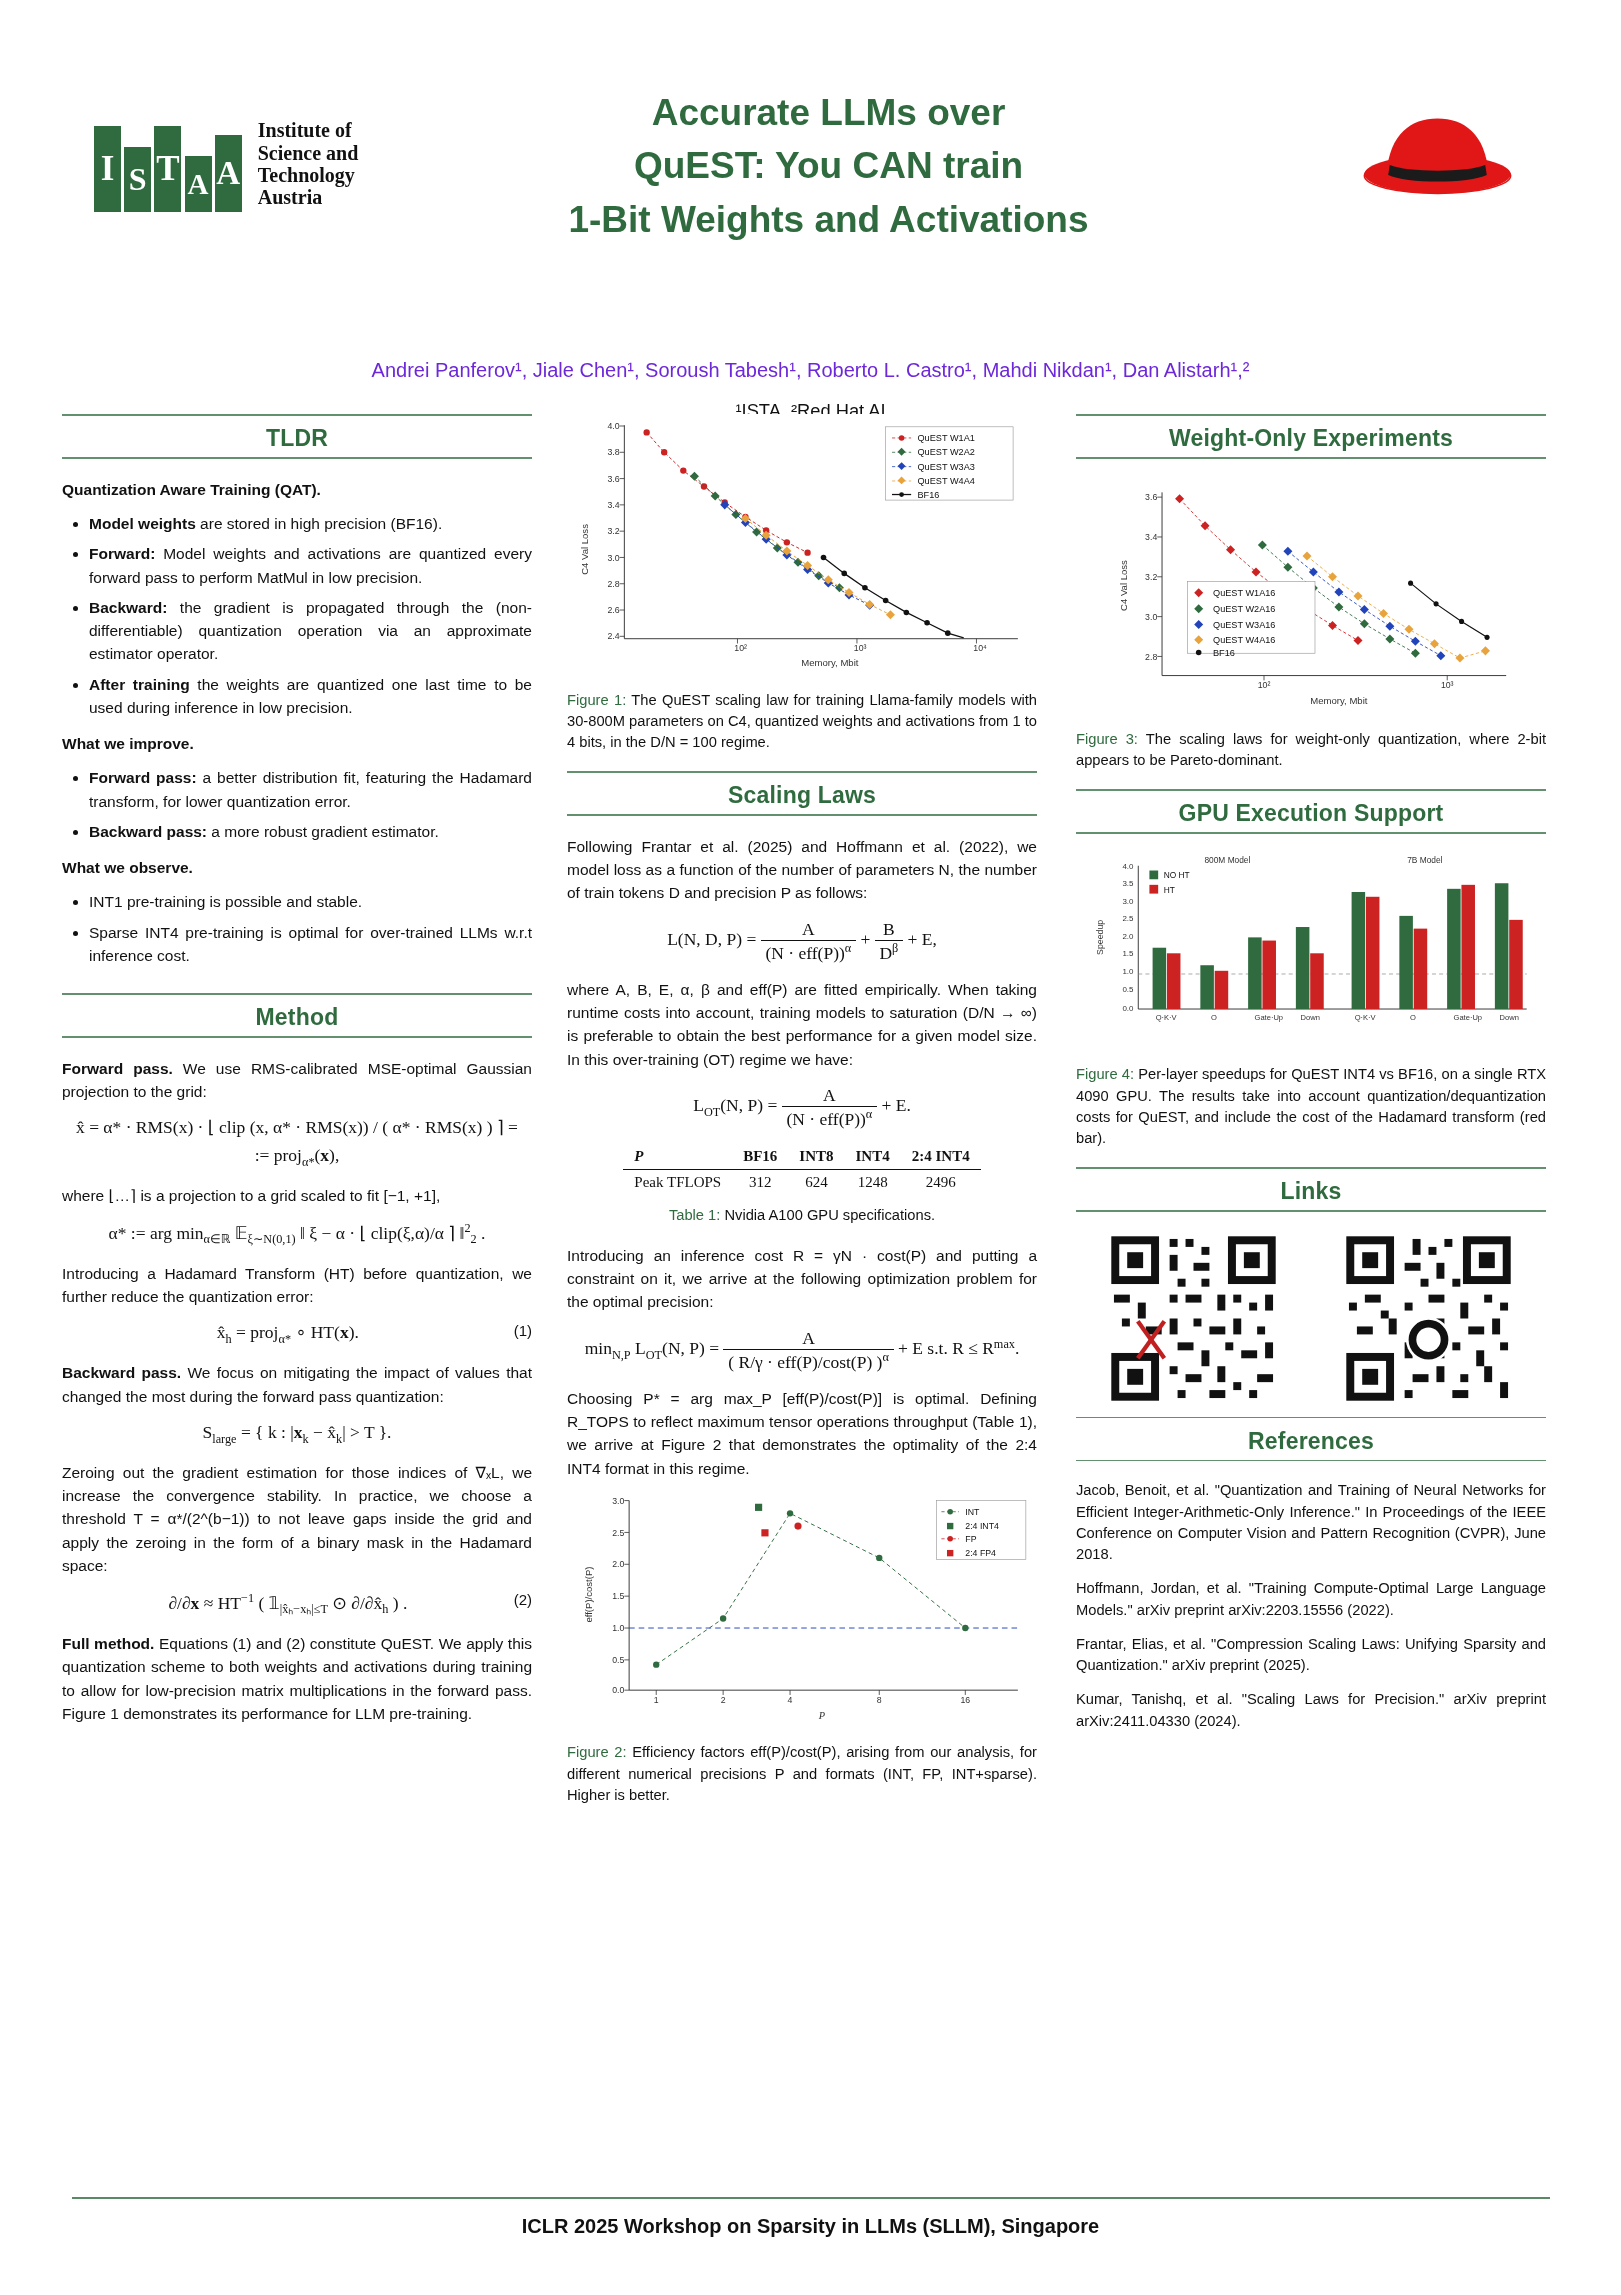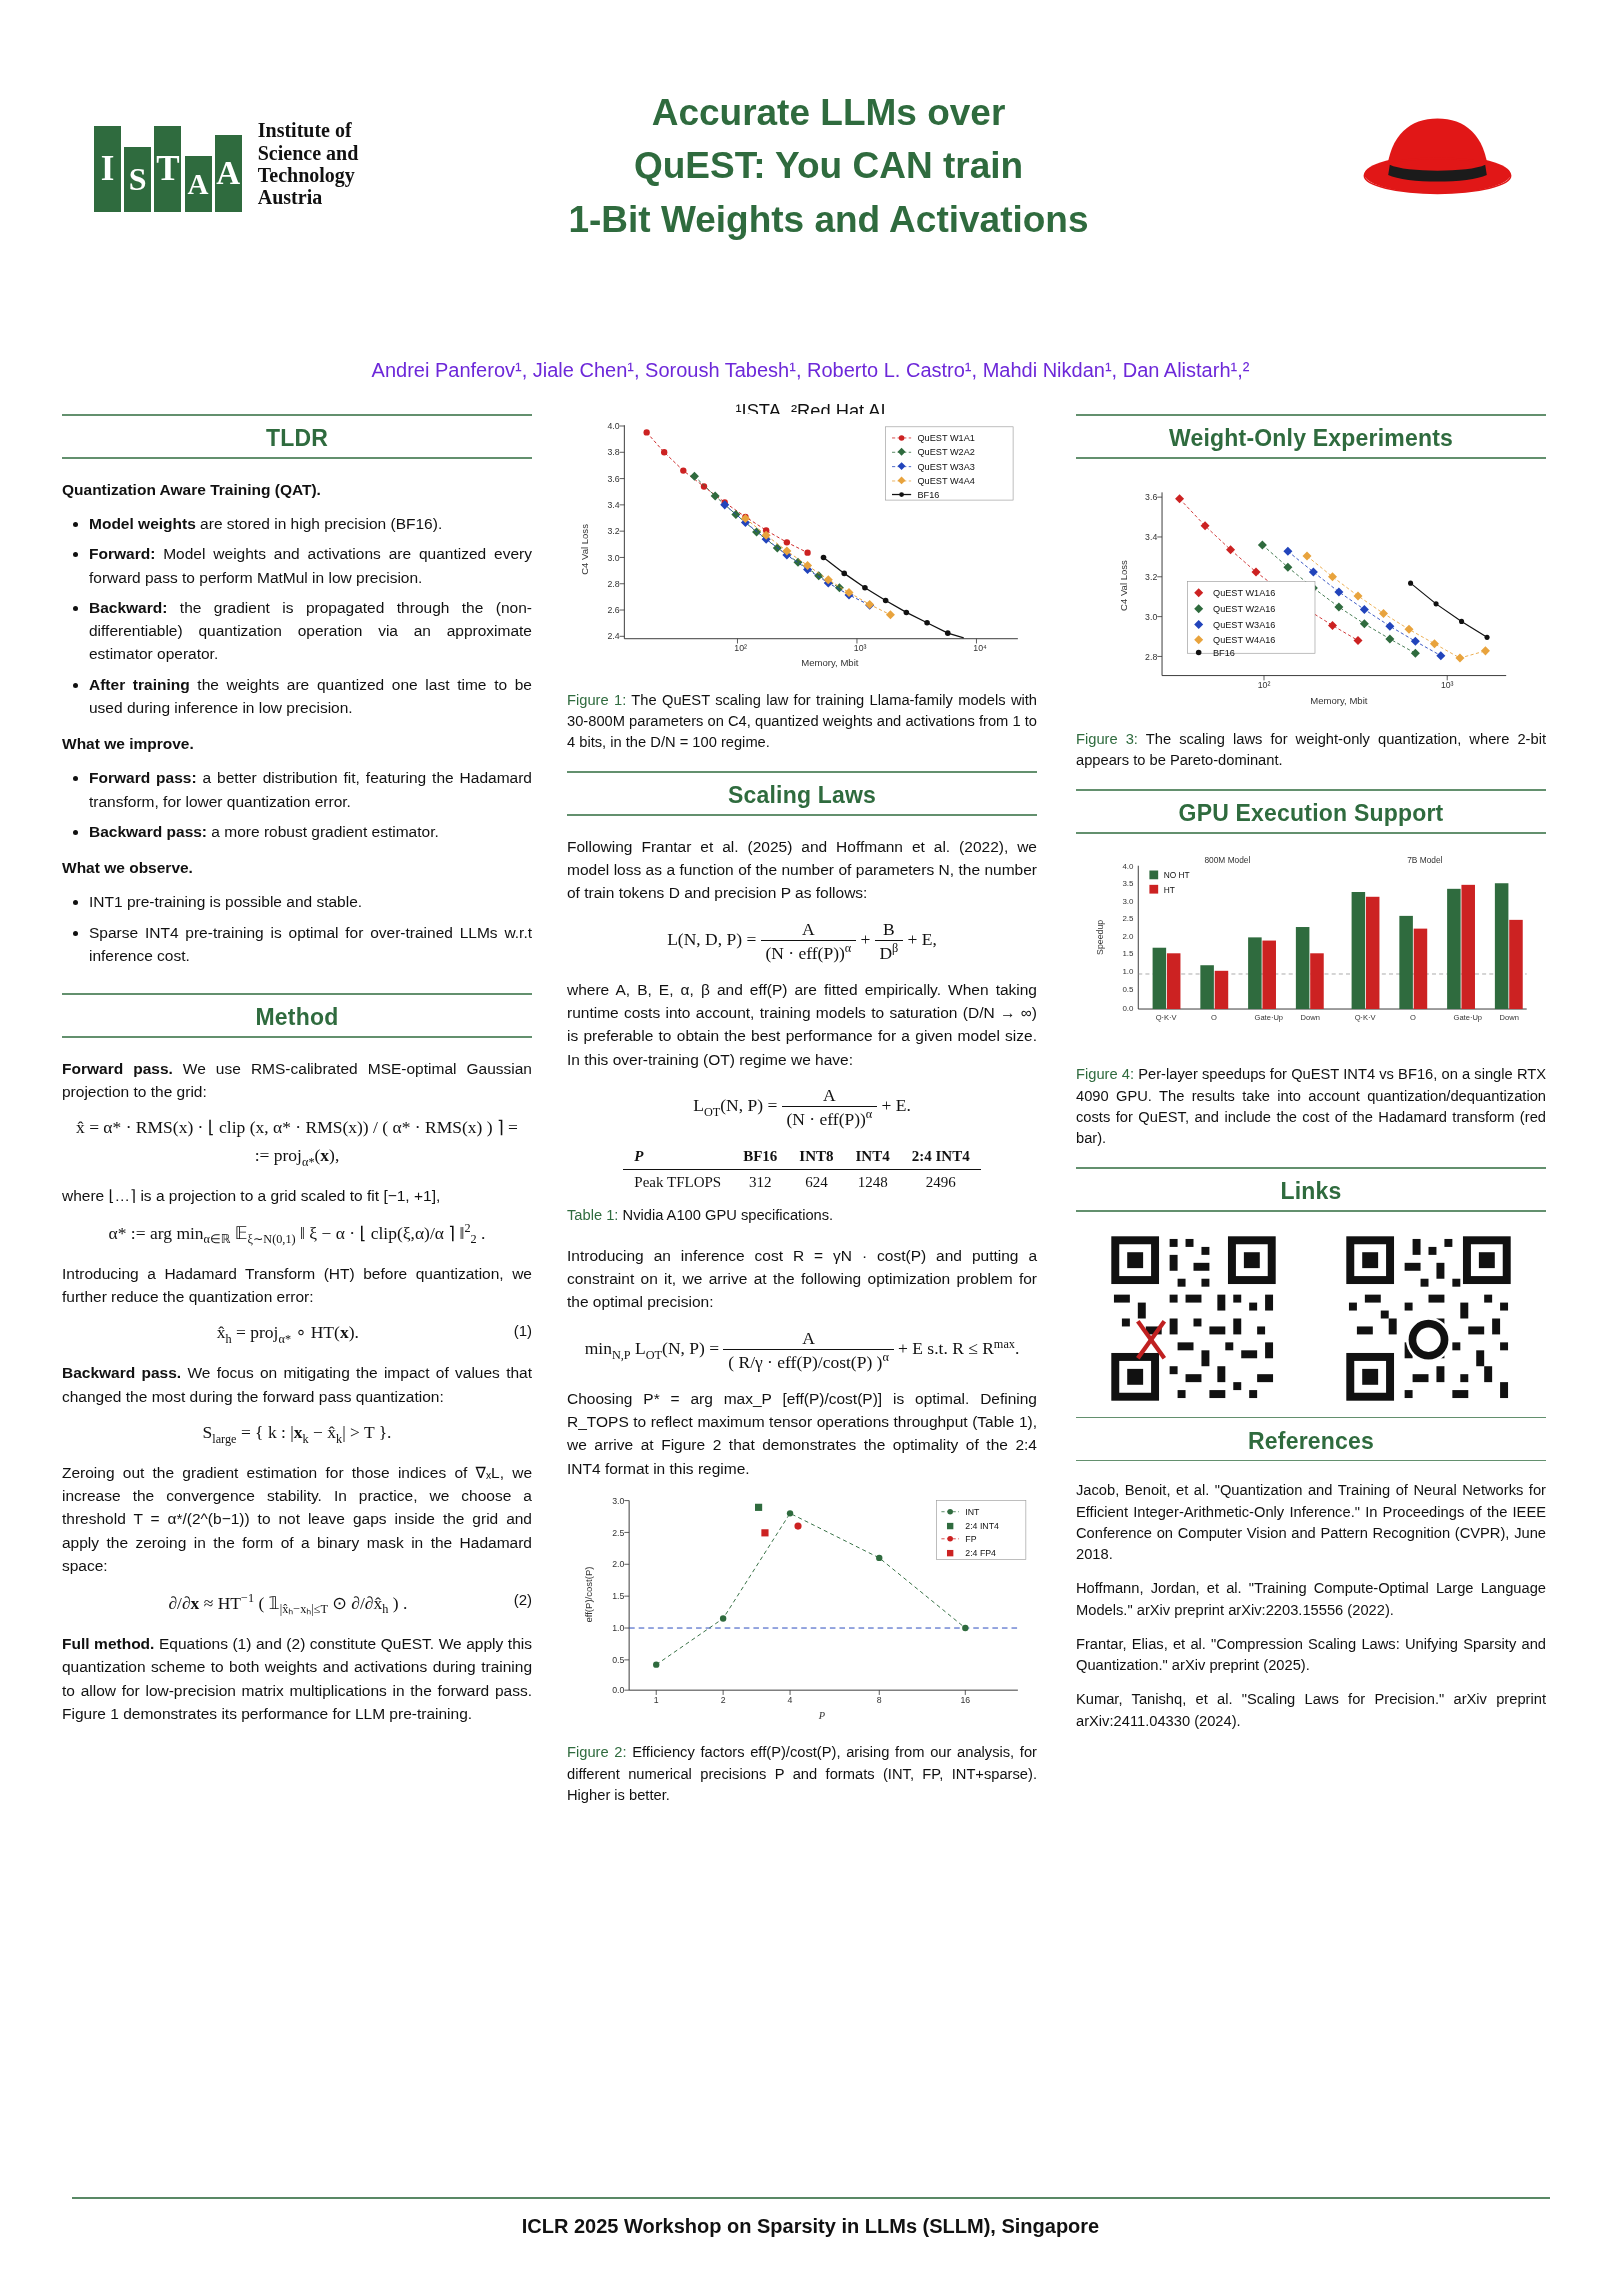--- a/index.html
+++ b/index.html
@@ -73,21 +73,21 @@
   ul { margin:3.2px 0 12.8px 0; padding-left:27px; }
   li { margin-bottom:7.2px; }
   .lead { font-weight:bold; }
   .eq { text-align:center; margin:14.3px 0; font-family:"Liberation Serif", serif; font-size:17.5px; }
   .eq .num { float:right; font-family:"Liberation Sans", sans-serif; font-size:15px; }
   .caption {
     font-size:14.7px; line-height:1.45; color:#111; text-align:justify;
     margin:9.6px 0 17.5px 0;
   }
   .caption .lbl { color:#2f6b3e; }
-  .cap-center { }
+  .cap-center { text-align:center; }
   sub, sup { font-size:0.7em; }
 
   
   .figbox { background:#ffffff; }
   table.spec {
     border-collapse:collapse; margin:8px auto 3.2px auto; font-size:15px;
     font-family:"Liberation Serif", serif;
   }
   table.spec th, table.spec td { padding:4px 11px; text-align:center; }
   table.spec thead th { border-bottom:1.2px solid #111; }

